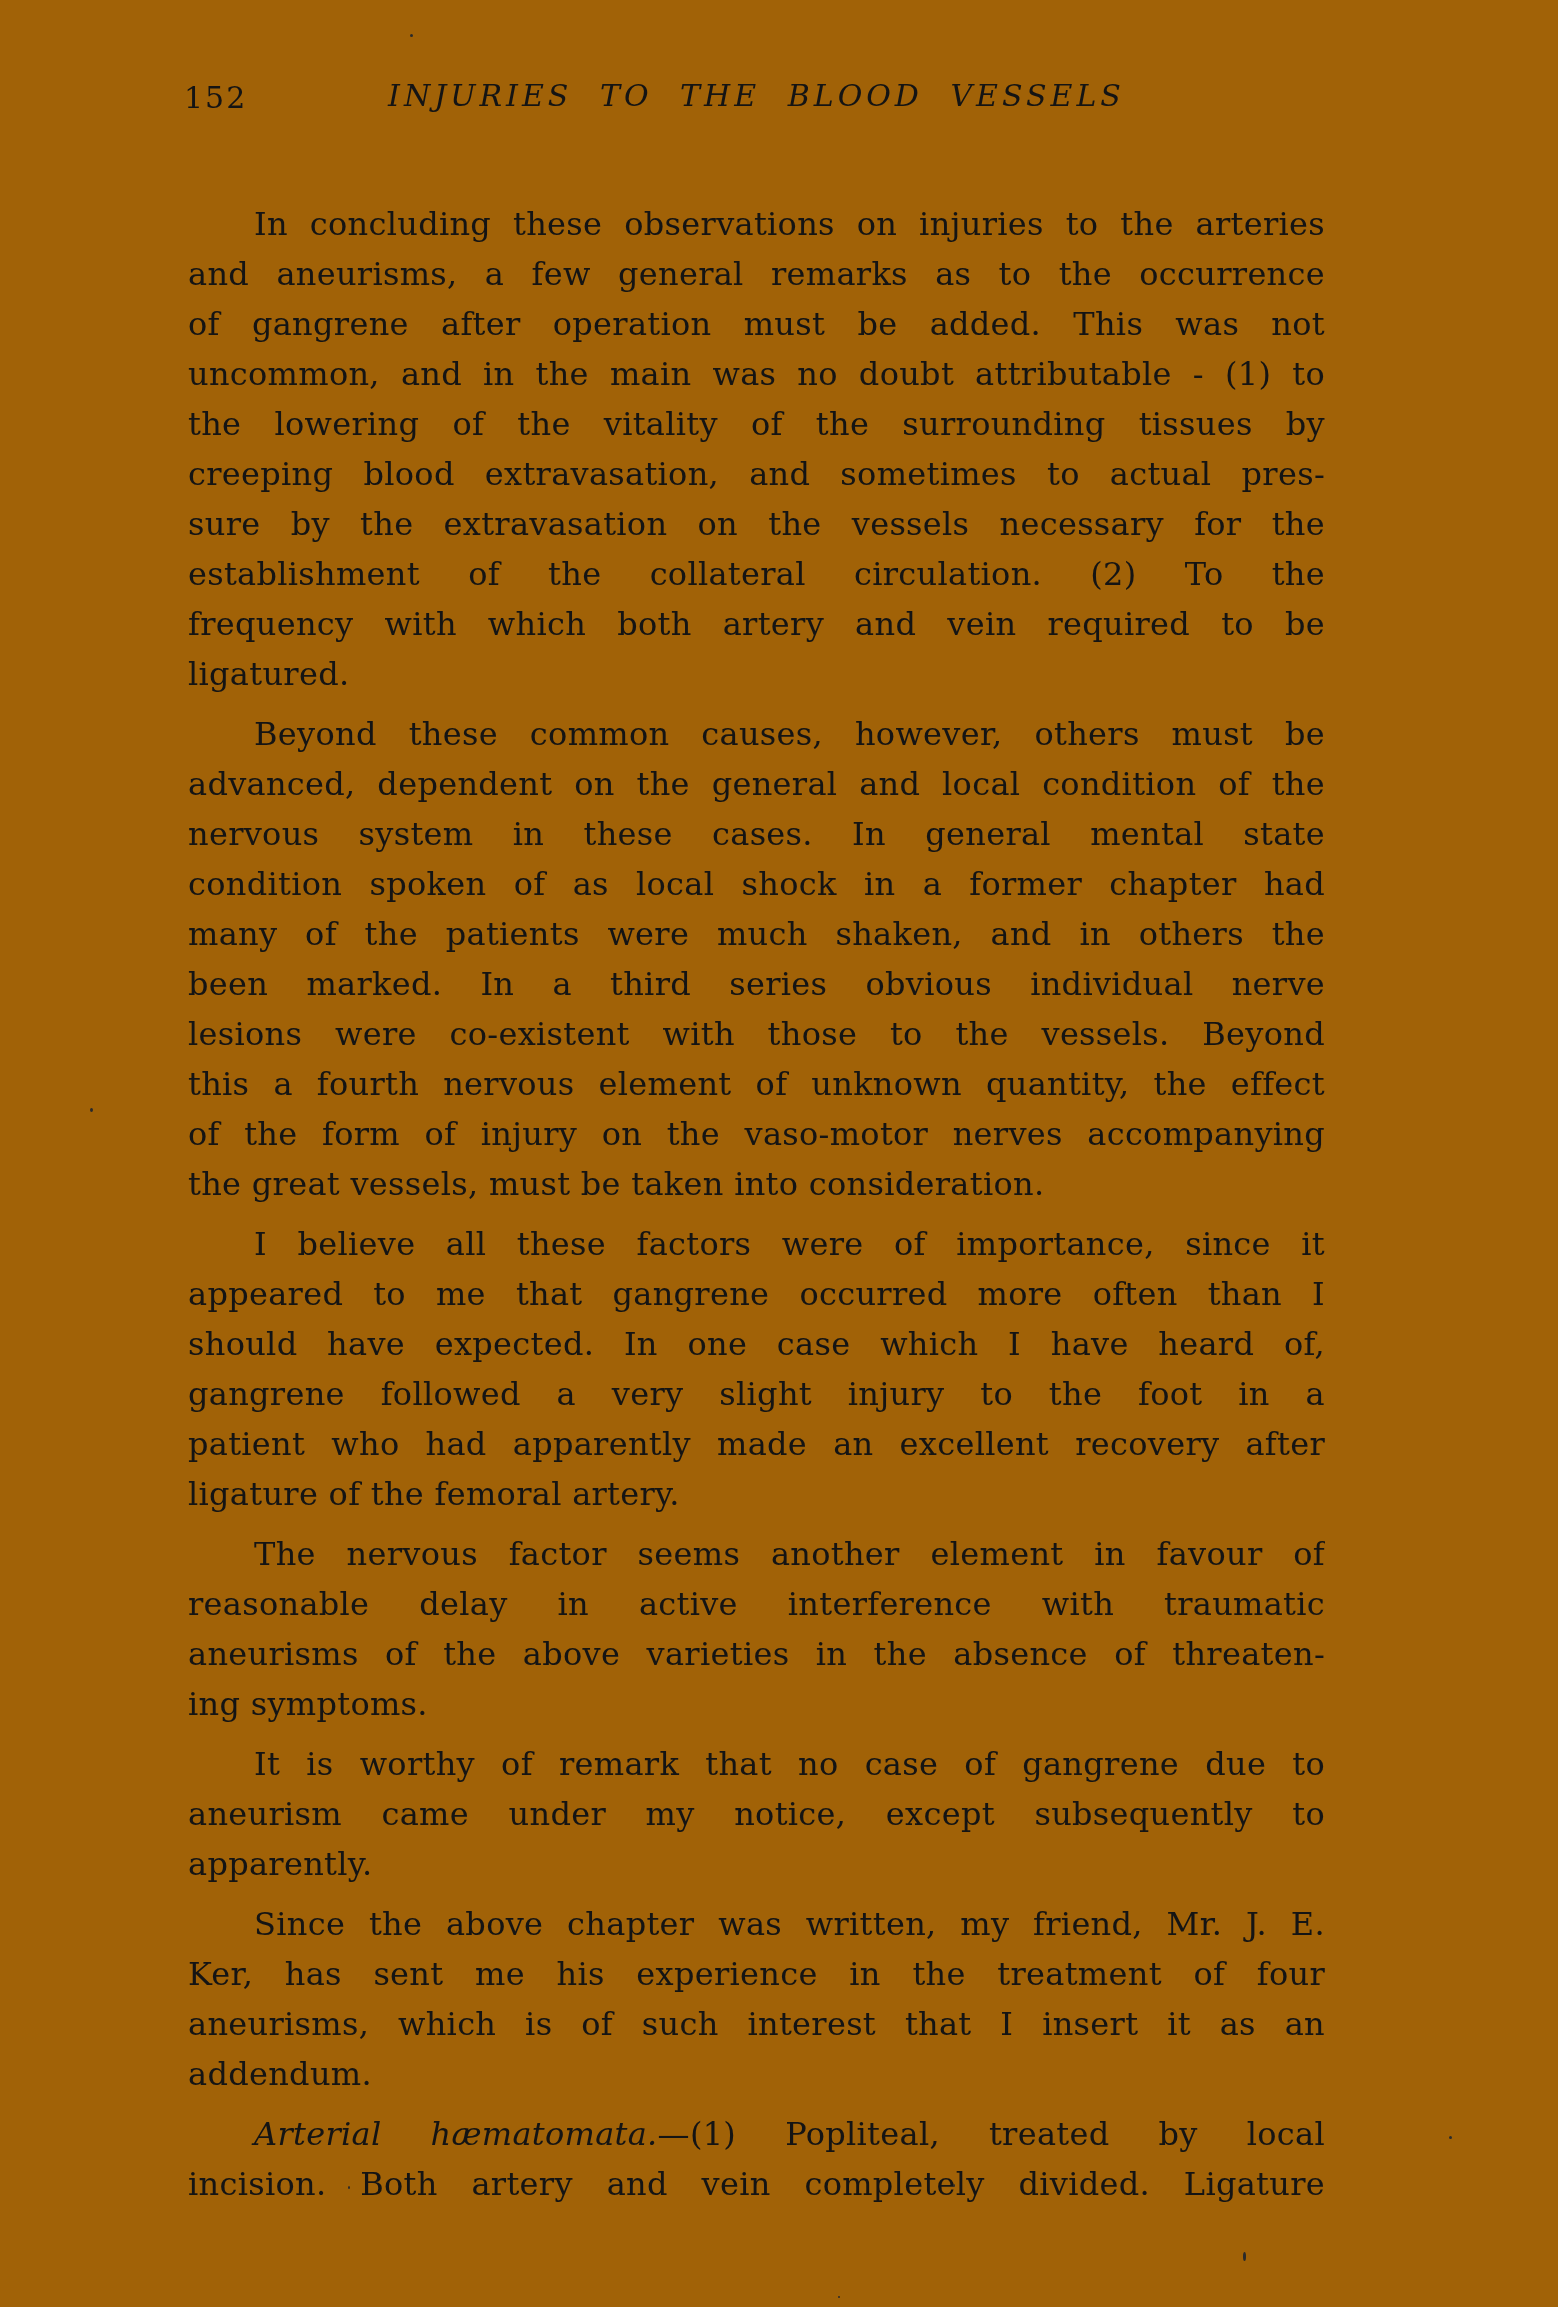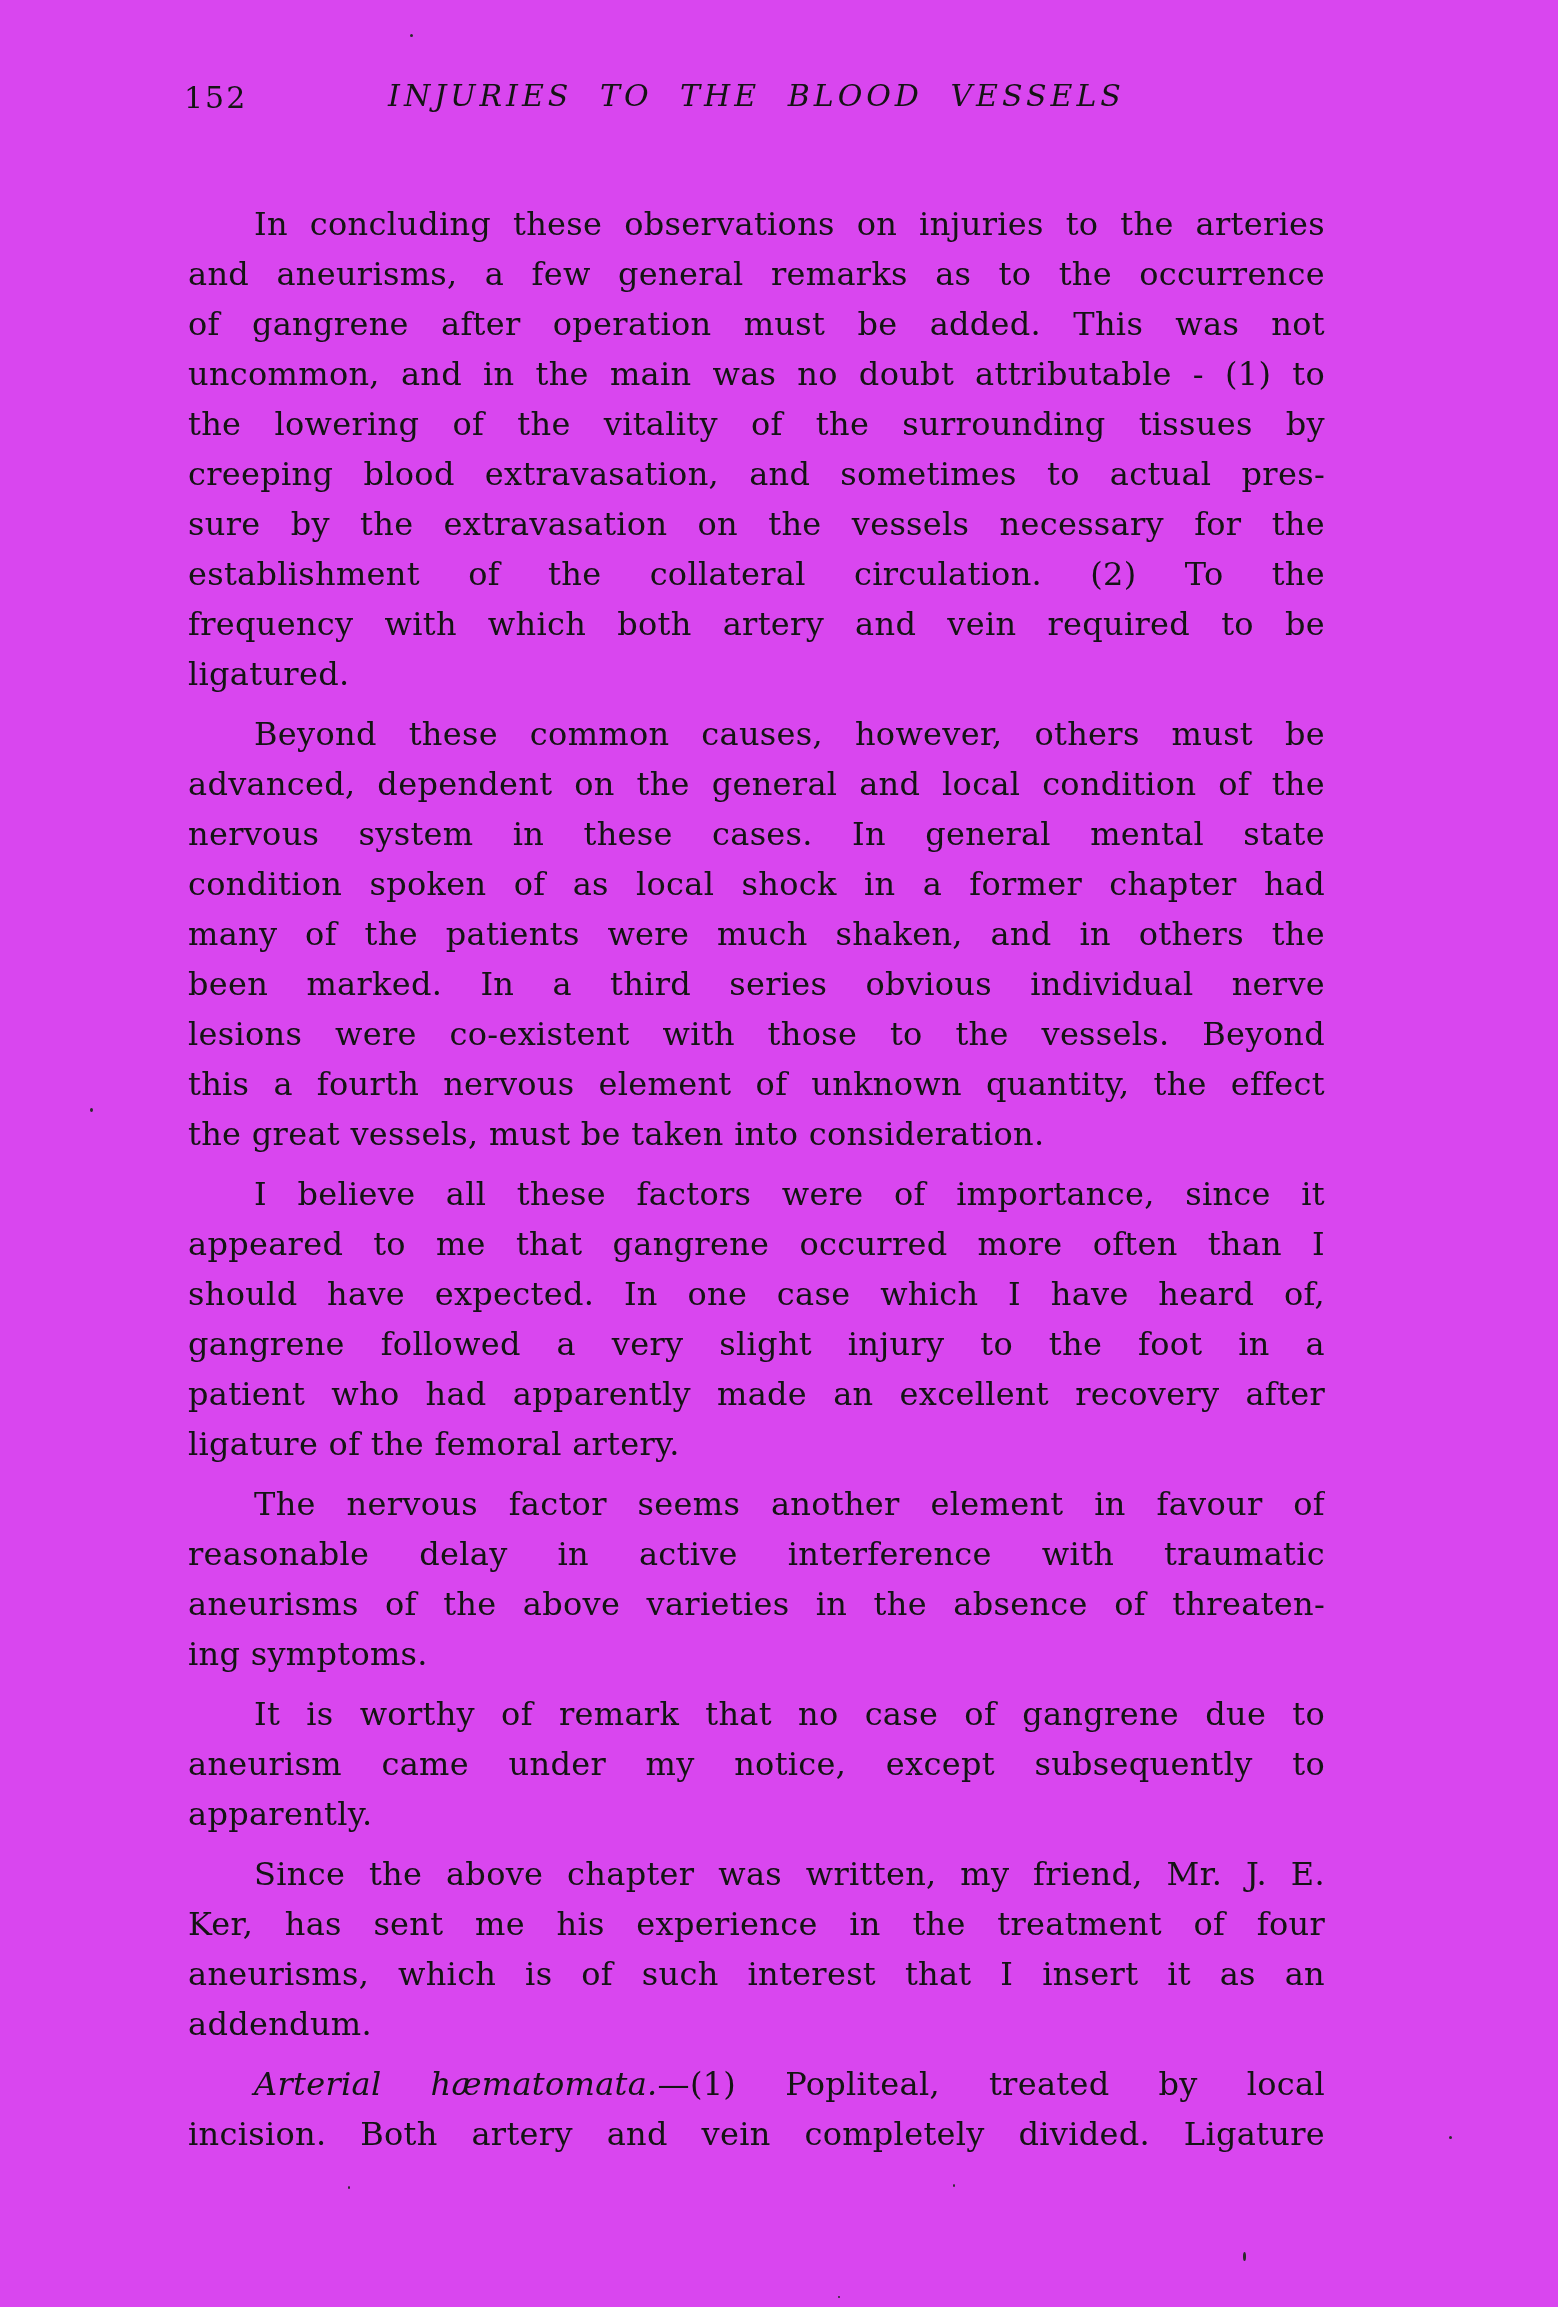--- a/index.html
+++ b/index.html
@@ -4,21 +4,21 @@
 <style>
   html, body { margin: 0; padding: 0; }
   body {
     width: 1558px; height: 2307px;
     background: #ffffff;
     font-family: "DejaVu Serif", "Liberation Serif", serif;
     color: #141414;
     position: relative;
     overflow: hidden;
   }
-  .page { position: absolute; inset: 0; background: #d946ef; }
+  .page { position: absolute; inset: 0; background: #a16207; }
 
   .header {
     position: absolute;
     top: 78px; left: 178px; width: 1157px; height: 44px;
     font-size: 30px;
   }
   .page-num {
     position: absolute; left: 6px; top: 2px;
     letter-spacing: 2px;
   }
@@ -82,20 +82,21 @@
       </div>
       <div class="para">
         <div class="line indent"><span>Beyond these common causes, however, others must be</span></div>
         <div class="line"><span>advanced, dependent on the general and local condition of the</span></div>
         <div class="line"><span>nervous system in these cases.  In general mental state</span></div>
         <div class="line"><span>condition spoken of as local shock in a former chapter had</span></div>
         <div class="line"><span>many of the patients were much shaken, and in others the</span></div>
         <div class="line"><span>been marked.  In a third series obvious individual nerve</span></div>
         <div class="line"><span>lesions were co-existent with those to the vessels.  Beyond</span></div>
         <div class="line"><span>this a fourth nervous element of unknown quantity, the effect</span></div>
+        <div class="line"><span>of the form of injury on the vaso-motor nerves accompanying</span></div>
         <div class="line lastline"><span>the great vessels, must be taken into consideration.</span></div>
       </div>
       <div class="para">
         <div class="line indent"><span>I believe all these factors were of importance, since it</span></div>
         <div class="line"><span>appeared to me that gangrene occurred more often than I</span></div>
         <div class="line"><span>should have expected.  In one case which I have heard of,</span></div>
         <div class="line"><span>gangrene followed a very slight injury to the foot in a</span></div>
         <div class="line"><span>patient who had apparently made an excellent recovery after</span></div>
         <div class="line lastline"><span>ligature of the femoral artery.</span></div>
       </div>

